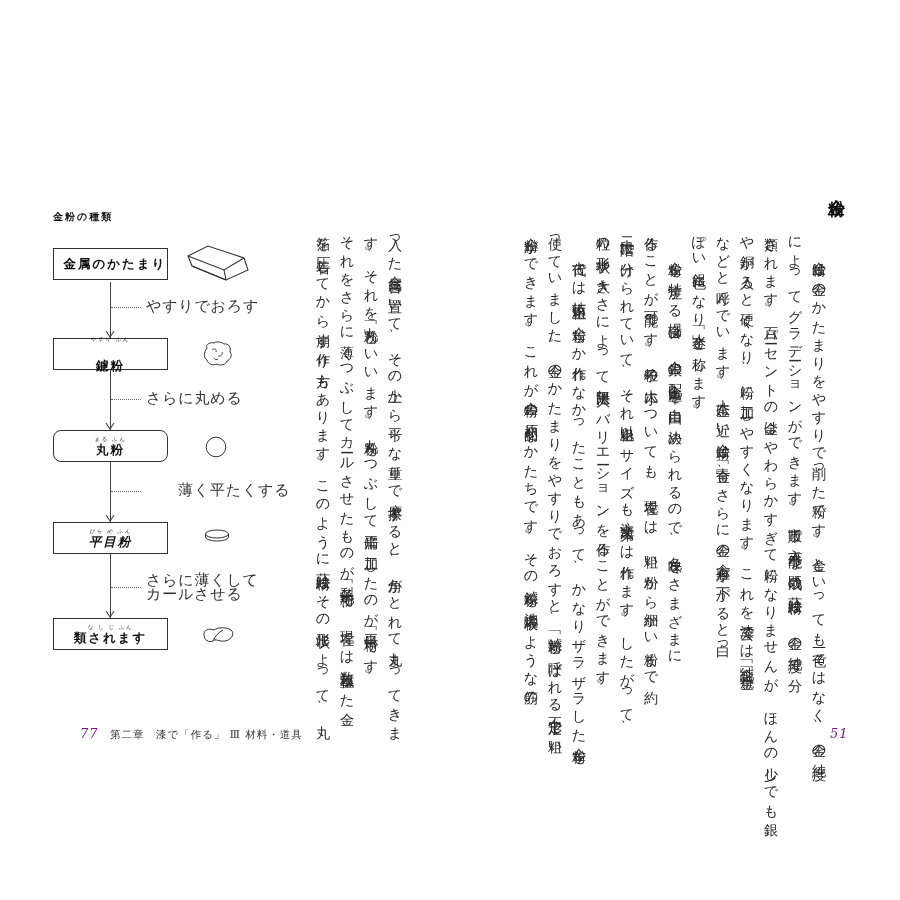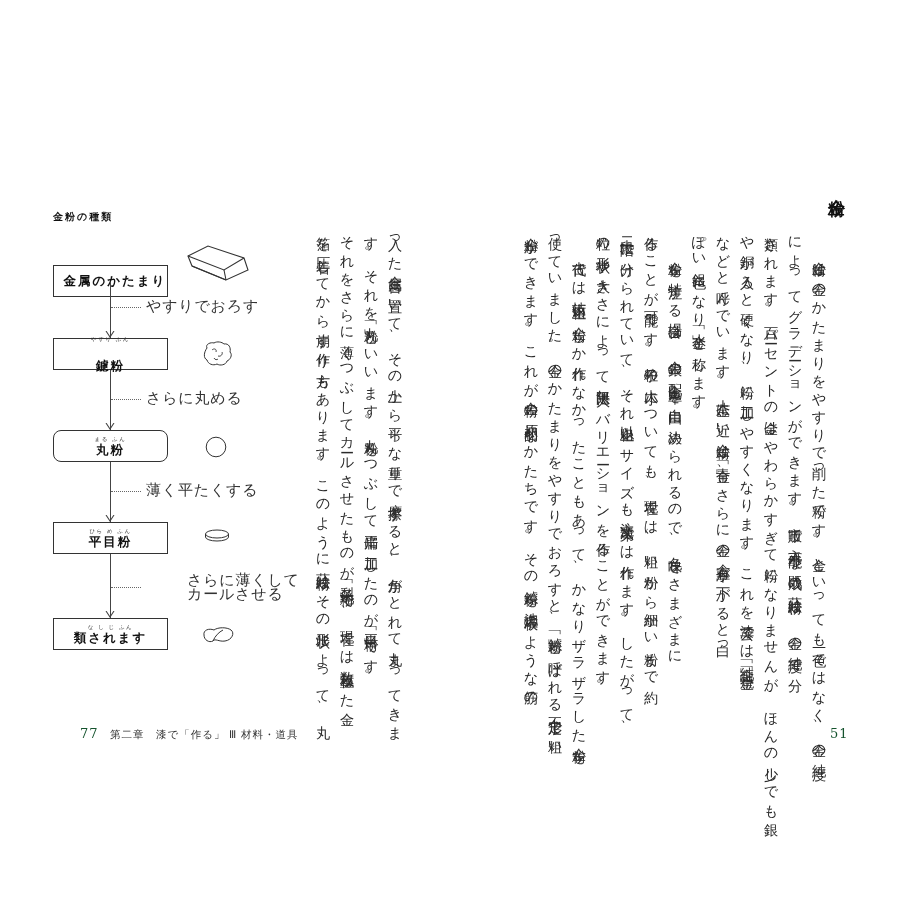--- a/index.html
+++ b/index.html
@@ -2,21 +2,21 @@
 <html><head>
 <meta charset="utf-8">
 <style>
   html, body { margin:0; padding:0; }
   body { width:900px; height:900px; background:#ffffff; position:relative; overflow:hidden;
          font-family:"DejaVu Serif", serif; color:#222; }
   .vcol { position:absolute; writing-mode:vertical-rl; font-size:14.2px; line-height:24px;
           letter-spacing:1.9px; white-space:nowrap; font-family:"DejaVu Serif", serif; color:#2a2a2a; }
   .heading { position:absolute; writing-mode:vertical-rl; font-family:"DejaVu Sans", sans-serif;
              font-weight:bold; font-size:17px; letter-spacing:2px; color:#111; }
-  .pagenum { position:absolute; font-family:"DejaVu Serif", serif; font-size:13px; color:#14532d; letter-spacing:1px; }
+  .pagenum { position:absolute; font-family:"DejaVu Serif", serif; font-size:13px; color:#701a75; letter-spacing:1px;font-style:italic; }
   .footer { position:absolute; font-family:"DejaVu Serif", serif; font-size:10.5px; color:#333; letter-spacing:1px; white-space:nowrap; }
   .diag-title { position:absolute; font-family:"DejaVu Sans", sans-serif; font-weight:bold; font-size:10px; letter-spacing:2px; color:#111; }
   .box { position:absolute; left:53px; width:115px; height:32px; border:1.3px solid #333; box-sizing:border-box;
          display:flex; flex-direction:column; align-items:center; justify-content:center; background:#fff; }
   .box .label { font-family:"DejaVu Sans", sans-serif; font-weight:bold; font-size:12.5px; letter-spacing:2px; color:#111; line-height:14px; }
   .box .ruby { font-family:"DejaVu Sans", sans-serif; font-size:5.5px; letter-spacing:1.5px; color:#333; line-height:7px; }
   .vline { position:absolute; left:110px; width:1.2px; background:#444; }
   .arrowhead { position:absolute; left:105px; width:10px; height:7px; }
   .dotline { position:absolute; left:111px; width:30px; border-top:1px dotted #666; }
   .step-note { position:absolute; left:146px; font-family:"DejaVu Sans", sans-serif; font-size:15px; letter-spacing:0.8px; color:#333; line-height:14px; white-space:nowrap; }
@@ -45,27 +45,27 @@
   <div class="pagenum" style="left:830px; top:726px;">51</div>
 </div>
 
 <div>
   <div class="vcol" style="left:383px; top:226px;">入った金属台に置いて、その上から平らな重りで摩擦すると、角がとれて丸まってきま</div>
   <div class="vcol" style="left:359px; top:226px;">す。それを「丸粉」といいます。丸粉をつぶして扁平に加工したのが「平目粉」です。</div>
   <div class="vcol" style="left:335px; top:226px;">それをさらに薄くつぶしてカールさせたものが「梨子地粉」で、現在では数枚重ねた金</div>
   <div class="vcol" style="left:311px; top:226px;">箔を圧着してから崩す作り方もあります。このように蒔絵粉はその形状によって、丸</div>
 
   <div class="pagenum" style="left:80px; top:726px;">77</div>
-  <div class="footer" style="left:110px; top:728px;font-family:Liberation Serif, serif;">第二章　漆で「作る」 Ⅲ 材料・道具</div>
+  <div class="footer" style="left:110px; top:728px;">第二章　漆で「作る」 Ⅲ 材料・道具</div>
 </div>
 
 <div>
   <div class="diag-title" style="left:53px; top:210px;">金粉の種類</div>
 
-  <div class="box" style="top:265px;padding-left:9px;">
+  <div class="box" style="top:248px;padding-left:9px;">
     <span class="label">金属のかたまり</span>
   </div>
   <svg class="illus" style="left:186px; top:244px;" width="64" height="40" viewBox="0 0 64 40">
     <path d="M2 12 L22 2 L58 14 L62 26 L40 36 L6 22 Z" fill="none" stroke="#333" stroke-width="1.1"></path>
     <path d="M2 12 L38 26 L58 14" fill="none" stroke="#333" stroke-width="1.1"></path>
     <path d="M38 26 L40 36" fill="none" stroke="#333" stroke-width="1.1"></path>
     <path d="M6 22 L40 36" fill="none" stroke="#333" stroke-width="1.1"></path>
   </svg>
 
   <div class="vline" style="top:282px; height:56px;"></div>
@@ -99,37 +99,37 @@
   </div>
   <svg class="illus" style="left:205px; top:436px;" width="22" height="22" viewBox="0 0 22 22">
     <circle cx="11" cy="11" r="9.8" fill="none" stroke="#333" stroke-width="1"></circle>
   </svg>
 
   <div class="vline" style="top:462px; height:60px;"></div>
   <svg class="arrowhead" style="top:515px;" viewBox="0 0 10 7">
       <path d="M1 0 L5 6 L9 0" fill="none" stroke="#444" stroke-width="1.1"></path>
     </svg>
   <div class="dotline" style="top:491px;"></div>
-  <div class="step-note" style="top:483px;">薄く平たくする</div>
+  <div class="step-note" style="top:483px;margin-left:32px;">薄く平たくする</div>
 
-  <div class="box" style="top:522px;">
+  <div class="box" style="top:522px;font-style:italic;">
     <span class="ruby">ひら め ふん</span>
     <span class="label">平目粉</span>
   </div>
   <svg class="illus" style="left:204px; top:528px;" width="26" height="16" viewBox="0 0 26 16">
     <ellipse cx="13" cy="6" rx="11.5" ry="4" fill="none" stroke="#333" stroke-width="1"></ellipse>
     <path d="M1.5 6 L1.5 9 A11.5 4 0 0 0 24.5 9 L24.5 6" fill="none" stroke="#333" stroke-width="1"></path>
   </svg>
 
   <div class="vline" style="top:554px; height:64px;"></div>
   <svg class="arrowhead" style="top:611px;" viewBox="0 0 10 7">
       <path d="M1 0 L5 6 L9 0" fill="none" stroke="#444" stroke-width="1.1"></path>
     </svg>
   <div class="dotline" style="top:587px;"></div>
-  <div class="step-note" style="top:573px; white-space:pre-line;margin-left:41px;">さらに薄くして
+  <div class="step-note" style="top:573px; white-space:pre-line;">さらに薄くして
 カールさせる</div>
 
   <div class="box" style="top:618px;">
     <span class="ruby">な し じ ふん</span>
     <span class="label">類されます</span>
   </div>
   <svg class="illus" style="left:201px; top:626px;" width="34" height="18" viewBox="0 0 34 18">
     <path d="M3 9 C2 4 8 2 13 4 C17 1 26 1 30 4 C34 7 31 14 24 15 C18 16 14 12 12 15 C8 17 3 14 3 9 Z" fill="none" stroke="#333" stroke-width="1"></path>
     <path d="M12 15 C14 10 18 6 22 4" fill="none" stroke="#333" stroke-width="1"></path>
   </svg>

